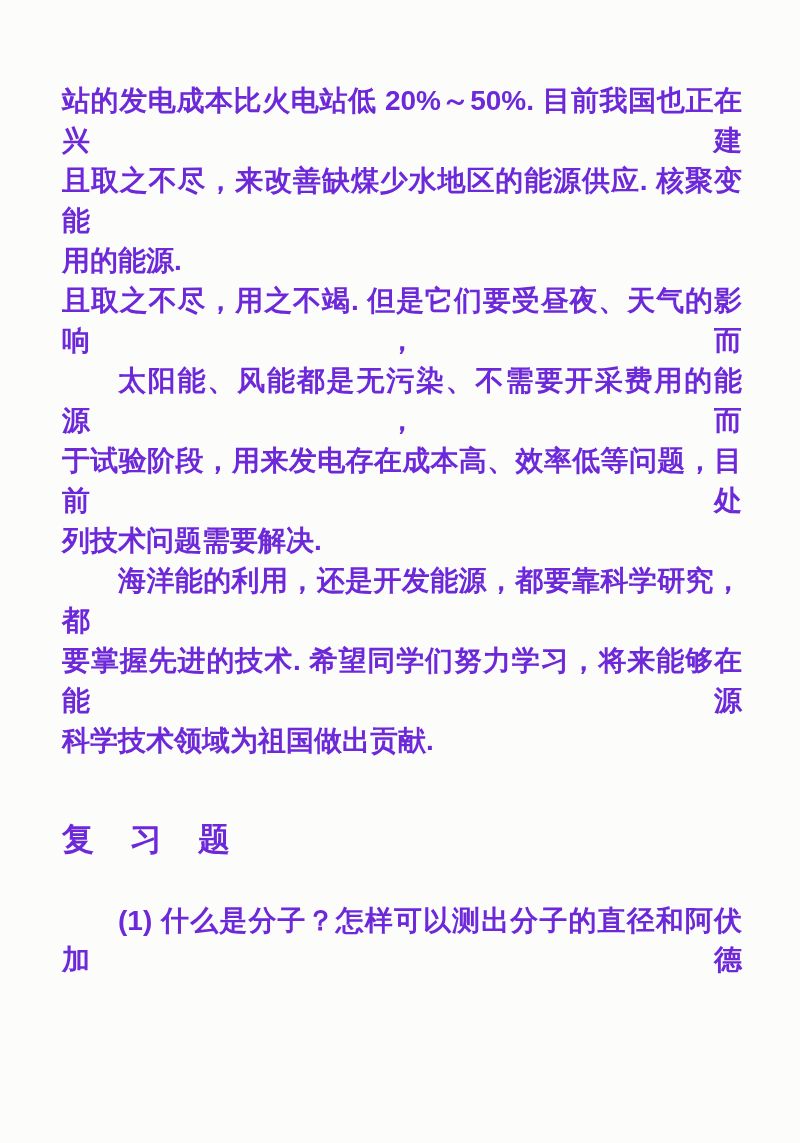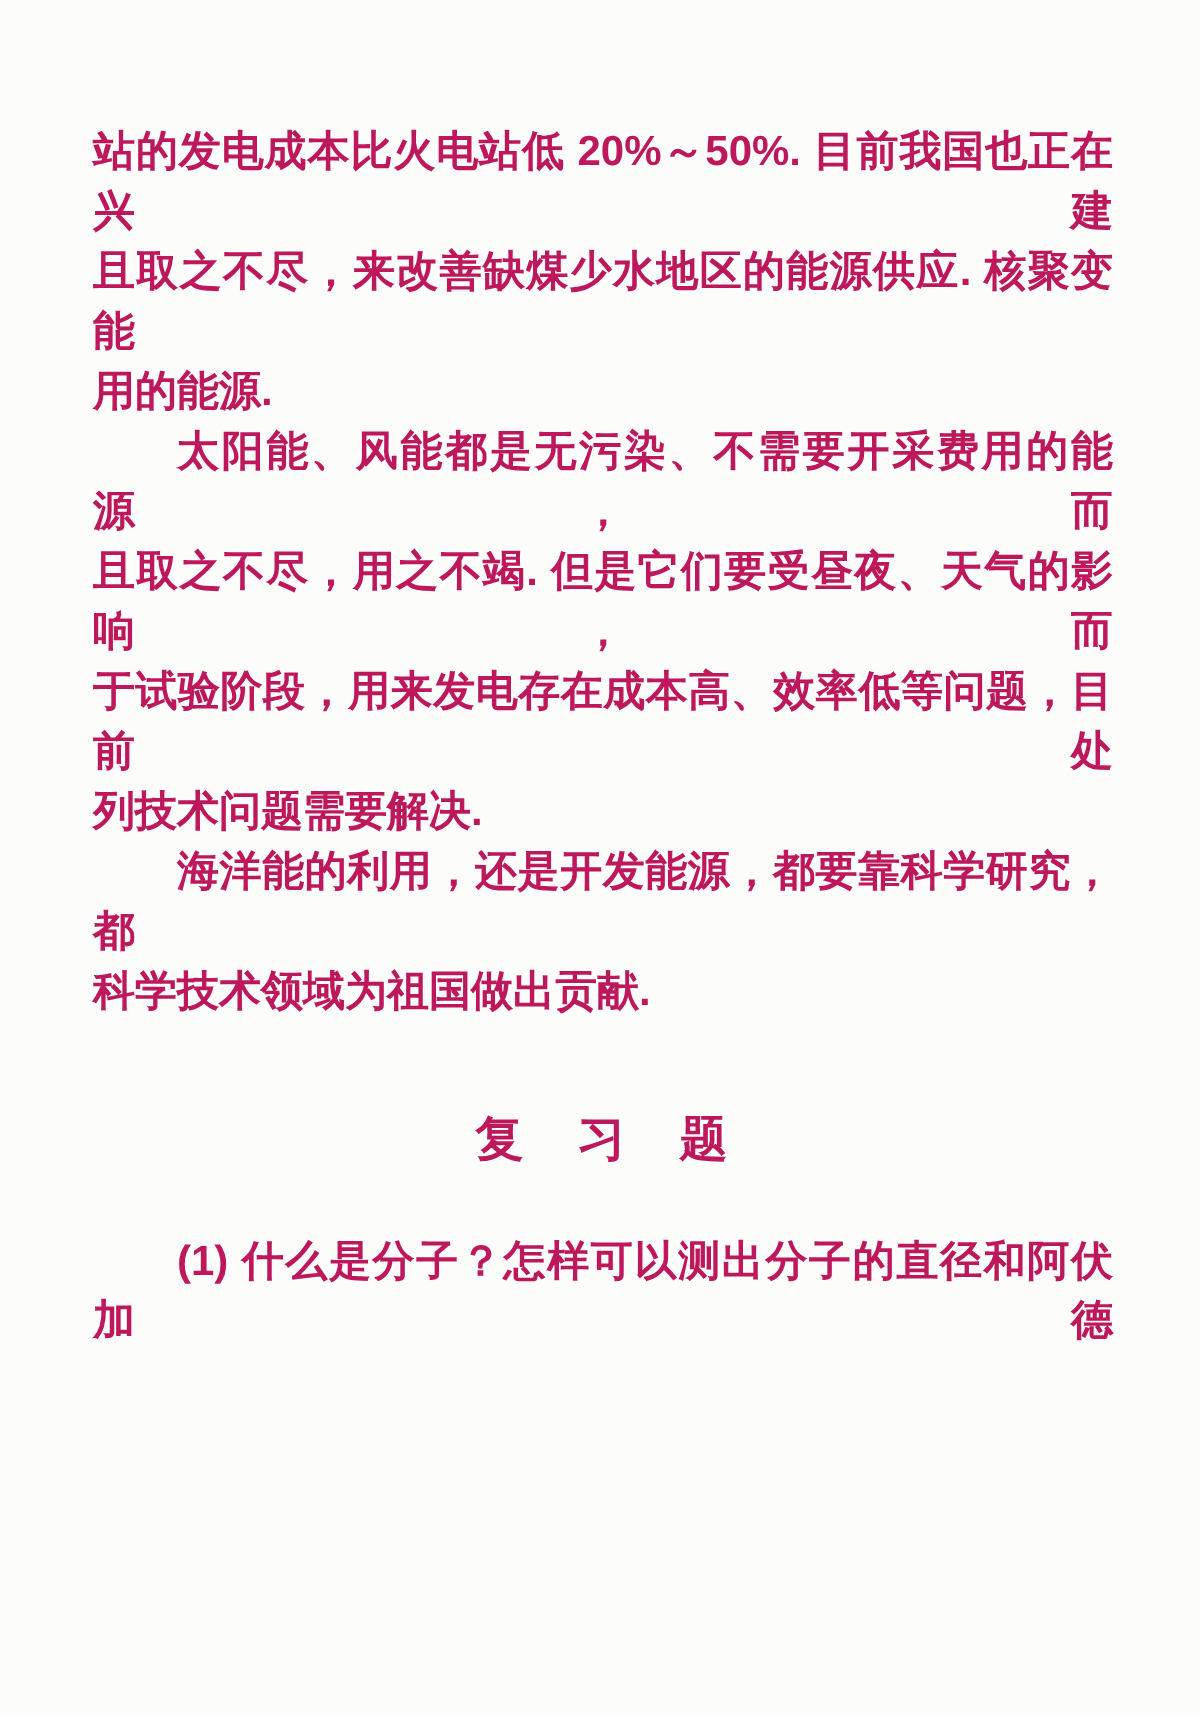--- a/index.html
+++ b/index.html
@@ -8,42 +8,41 @@
     background: #f2f2f0;
   }
   .page {
     position: relative;
     width: 800px;
     height: 1143px;
     background: #fcfcfa;
     box-sizing: border-box;
     padding: 81px 58px 0 62px;
     font-family: "Liberation Sans", sans-serif;
-    color: #be185d;
+    color: #6d28d9;
     font-weight: 700;
     overflow: hidden;
   }
   .line {
     font-size: 28px;
     line-height: 40px;
     white-space: pre-wrap;
   }
   
   .fill {
     text-align: justify;
     text-align-last: justify;
   }
   
   .ind {
     text-indent: 56px;
   }
   .heading {
     font-size: 32px;
     line-height: 44px;
-    text-align: center;
     margin-top: 56px;
     font-weight: 700;
     letter-spacing: 2px;
   }
   .questions {
     margin-top: 40px;
   }
   .questions .line {
     line-height: 39px;
   }
@@ -53,28 +52,29 @@
 
 <div class="page">
 
   <div>
     <div class="line fill">站的发电成本比火电站低 20%～50%. 目前我国也正在兴建</div>
     <div class="line fill">且取之不尽，来改善缺煤少水地区的能源供应. 核聚变能</div>
     <div class="line">用的能源.</div>
   </div>
 
   <div>
+    <div class="line fill">且取之不尽，用之不竭. 但是它们要受昼夜、天气的影响，而</div>
     <div class="line fill ind">太阳能、风能都是无污染、不需要开采费用的能源，而</div>
-    <div class="line fill">且取之不尽，用之不竭. 但是它们要受昼夜、天气的影响，而</div>
     <div class="line fill">于试验阶段，用来发电存在成本高、效率低等问题，目前处</div>
     <div class="line">列技术问题需要解决.</div>
   </div>
 
   <div>
     <div class="line fill ind">海洋能的利用，还是开发能源，都要靠科学研究，都</div>
+    <div class="line fill">要掌握先进的技术. 希望同学们努力学习，将来能够在能源</div>
     <div class="line">科学技术领域为祖国做出贡献.</div>
   </div>
 
   <div class="heading">复　习　题</div>
 
   <div class="questions">
     <div>
       <div class="line fill ind">(1) 什么是分子？怎样可以测出分子的直径和阿伏加德</div>
 
     </div>

